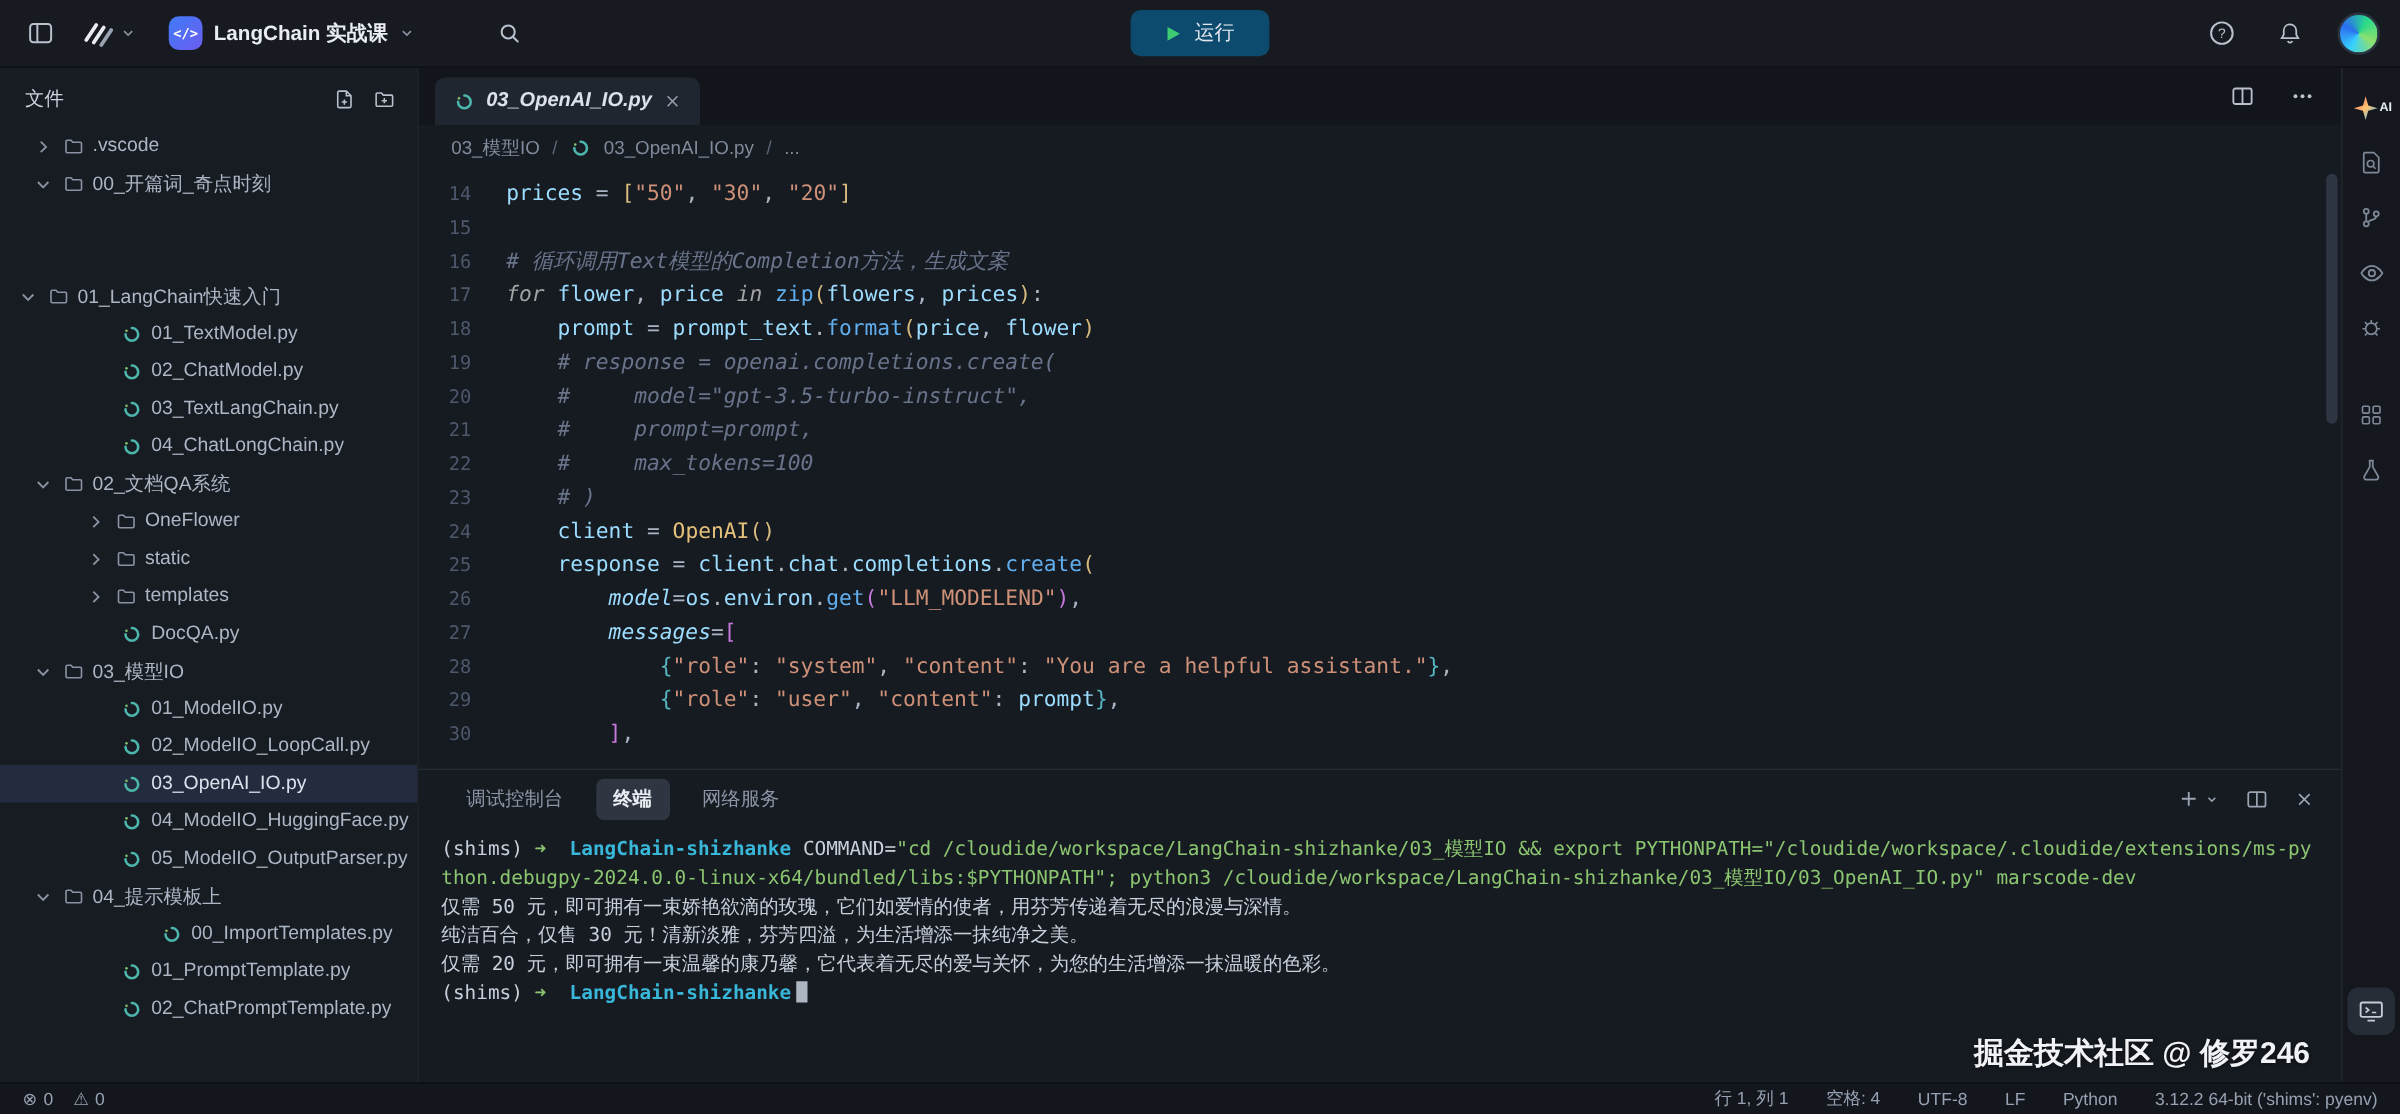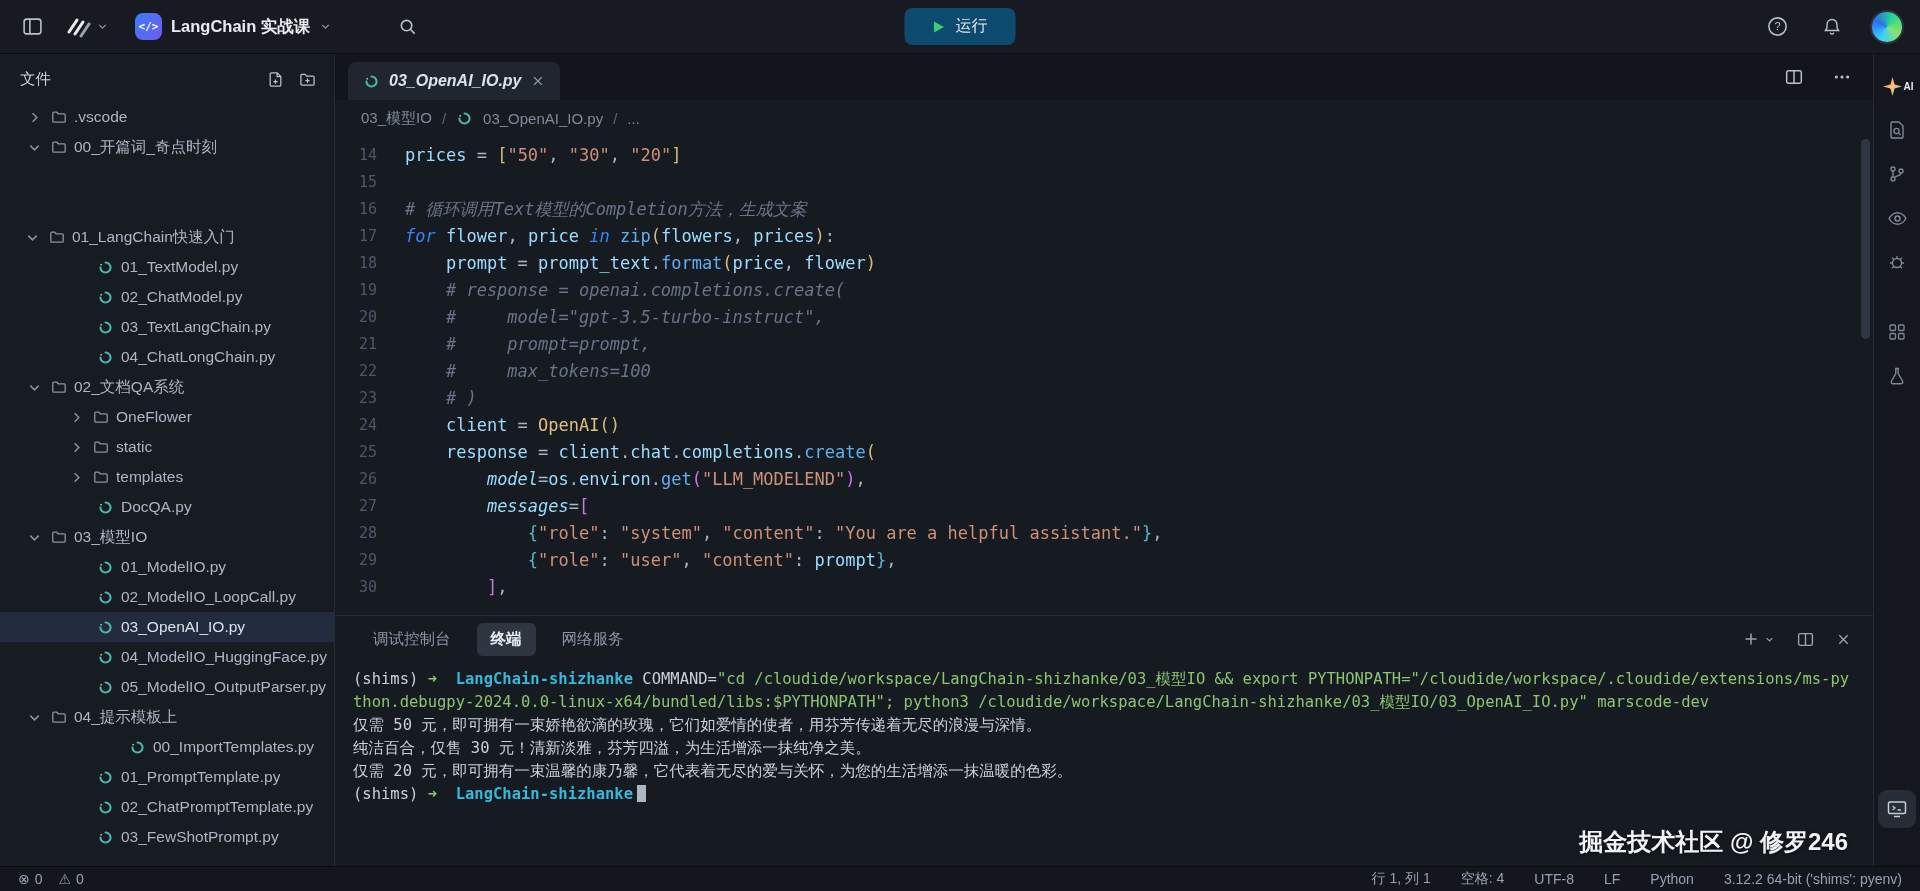--- a/index.html
+++ b/index.html
@@ -49,21 +49,21 @@
   .bc-sep { color:#5c6575; }
 
   .code-area { flex:1; position:relative; overflow:hidden; font-family:"DejaVu Sans Mono",monospace; font-size:17px; }
   .code-lines { padding-top:5px; }
   .code-line { display:flex; height:27px; line-height:27px; white-space:pre; }
   .ln { flex:0 0 70px; width:70px; text-align:right; padding-right:28px; color:#4e586b; font-size:15px; }
   .vscroll { position:absolute; right:3px; top:2px; width:9px; height:200px; background:#2e3643; border-radius:5px; }
 
   .tk-d   { color:#aab4c2; }
   .tk-v   { color:#9cdcfe; }
-  .tk-kw  { color:#3b82f6; font-style:italic; }
+  .tk-kw  { color:#a3a3a3; font-style:italic; }
   .tk-s   { color:#ce9178; }
   .tk-fn  { color:#61afef; }
   .tk-cls { color:#e5c07b; }
   .tk-p   { color:#9cdcfe; font-style:italic; }
   .tk-com { color:#69738a; font-style:italic; }
   .tk-br1 { color:#d7ba7d; }
   .tk-br2 { color:#c678dd; }
   .tk-br3 { color:#56b6c2; }
 
   
@@ -227,21 +227,21 @@
           <div class="tree-row" style="padding-left: 68px; flex-direction: column;">
             <span class="t-spacer"></span>
             <span class="t-ico">
               <svg width="15" height="15" viewBox="0 0 16 16" fill="none">
                 <path d="M8 2.6a5.4 5.4 0 1 1-5.4 5.4" stroke="#4db6ac" stroke-width="2.2" stroke-linecap="round"></path>
                 <circle cx="3.4" cy="5" r="1.1" fill="#7ec26e"></circle>
               </svg>
             </span>
             <span class="t-label">02_PictureDescription.py</span>
           </div>
-          <div class="tree-row" style="padding-left: 24px;">
+          <div class="tree-row" style="padding-left: 14px;">
             <span class="t-ico">
               <svg width="15" height="15" viewBox="0 0 16 16" fill="none">
                 <path d="M3.5 6l4.5 4.5L12.5 6" stroke="currentColor" stroke-width="1.6"></path>
               </svg>
             </span>
             <span class="t-ico">
               <svg width="16" height="16" viewBox="0 0 16 16" fill="none">
                 <path d="M1.8 4.2c0-.6.4-1 1-1h3l1.4 1.6h6c.6 0 1 .4 1 1v6.4c0 .6-.4 1-1 1H2.8c-.6 0-1-.4-1-1V4.2z" stroke="currentColor" stroke-width="1.3"></path>
               </svg>
             </span>
@@ -447,30 +447,20 @@
           </div>
           <div class="tree-row" style="padding-left: 68px;">
             <span class="t-spacer"></span>
             <span class="t-ico">
               <svg width="15" height="15" viewBox="0 0 16 16" fill="none">
                 <path d="M8 2.6a5.4 5.4 0 1 1-5.4 5.4" stroke="#4db6ac" stroke-width="2.2" stroke-linecap="round"></path>
                 <circle cx="3.4" cy="5" r="1.1" fill="#7ec26e"></circle>
               </svg>
             </span>
             <span class="t-label">02_ChatPromptTemplate.py</span>
-          </div>
-          <div class="tree-row" style="padding-left: 68px;">
-            <span class="t-spacer"></span>
-            <span class="t-ico">
-              <svg width="15" height="15" viewBox="0 0 16 16" fill="none">
-                <path d="M8 2.6a5.4 5.4 0 1 1-5.4 5.4" stroke="#4db6ac" stroke-width="2.2" stroke-linecap="round"></path>
-                <circle cx="3.4" cy="5" r="1.1" fill="#7ec26e"></circle>
-              </svg>
-            </span>
-            <span class="t-label">03_FewShotPrompt.py</span>
           </div>
         </div>
     </aside>
 
     <div class="editor-col">
 
       <div class="tabbar">
         <div class="tab">
           <span class="t-ico">
               <svg width="15" height="15" viewBox="0 0 16 16" fill="none">

